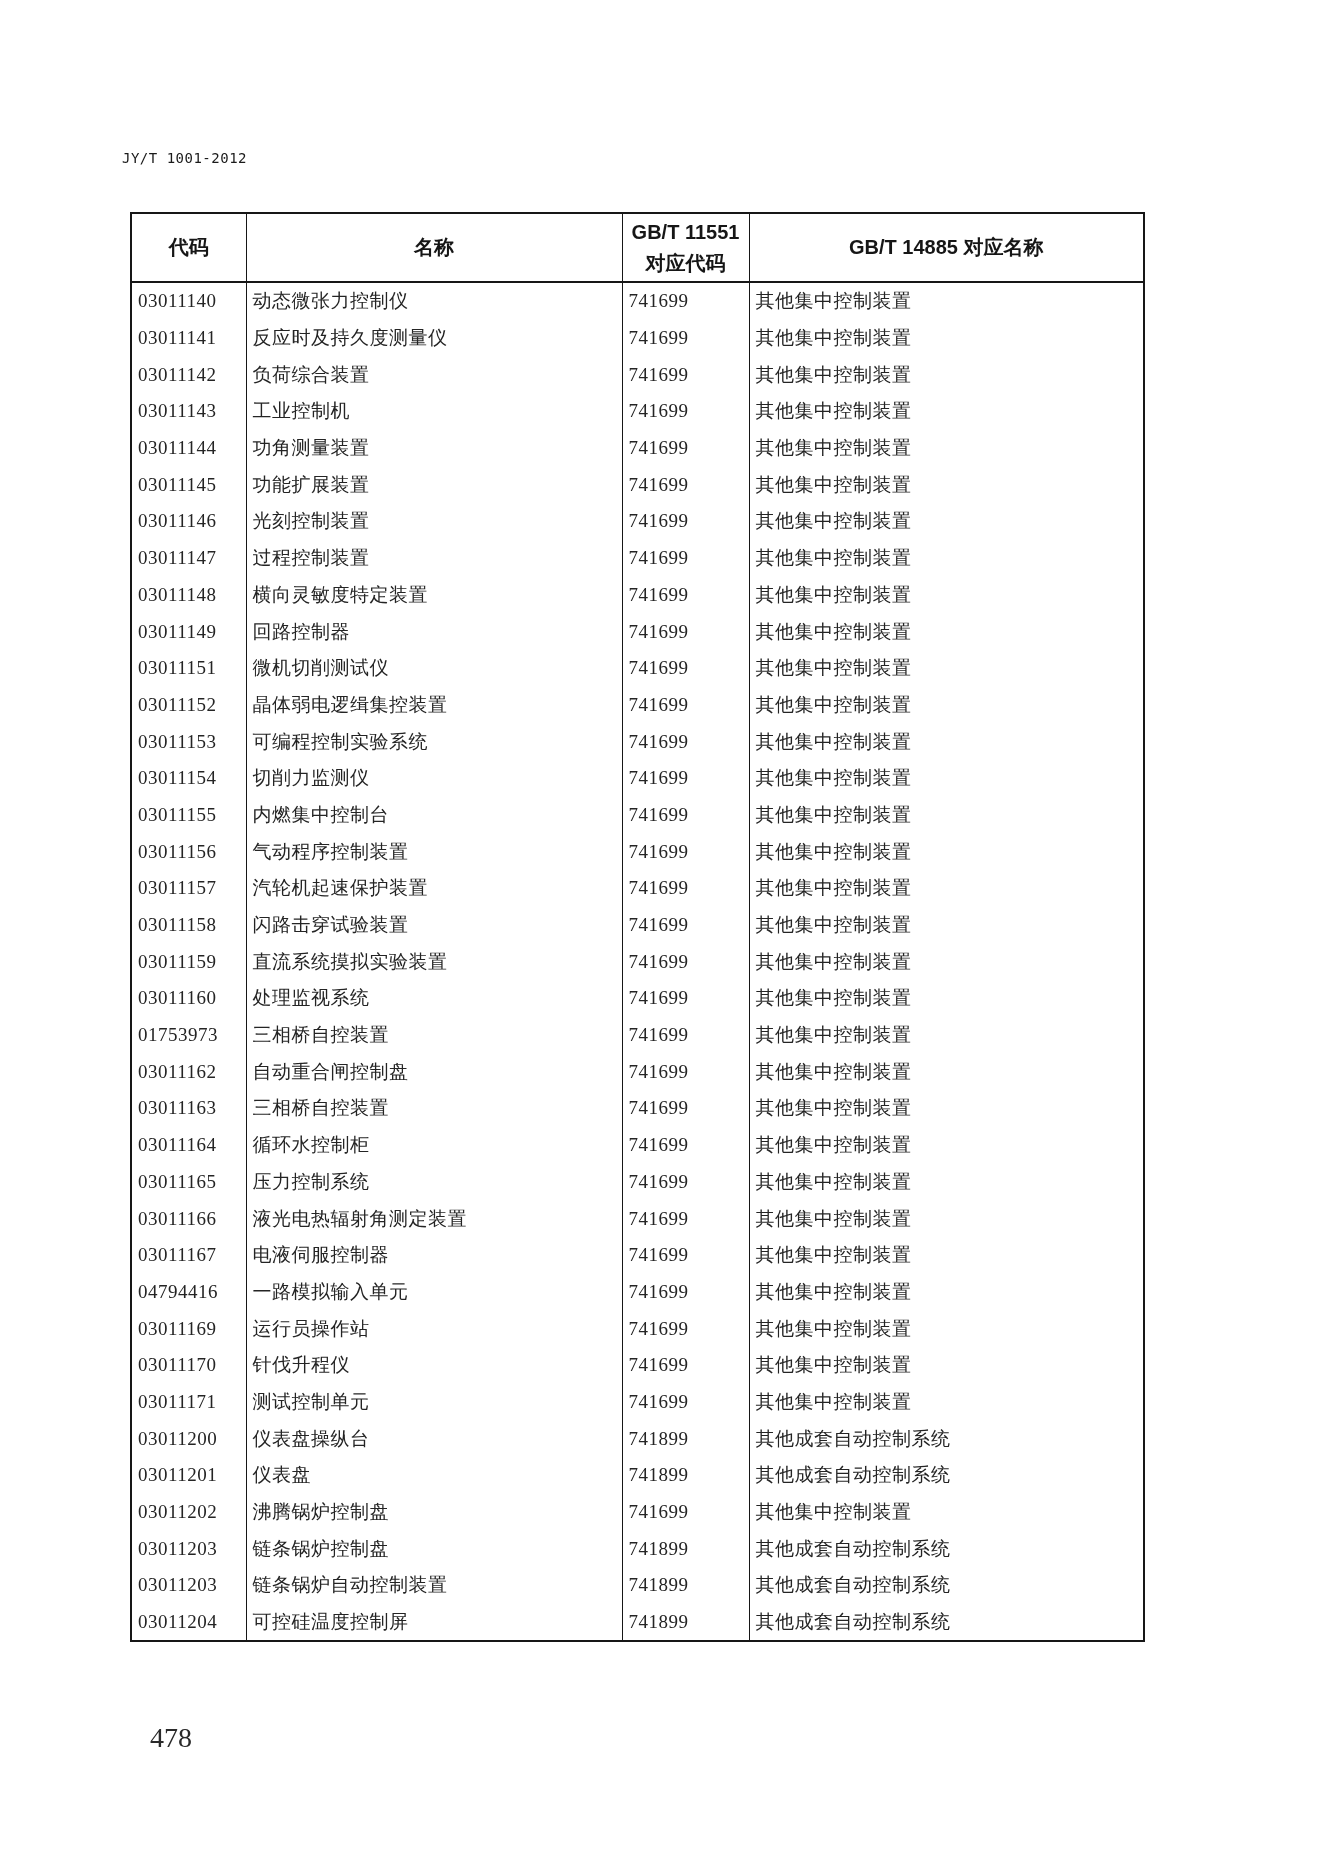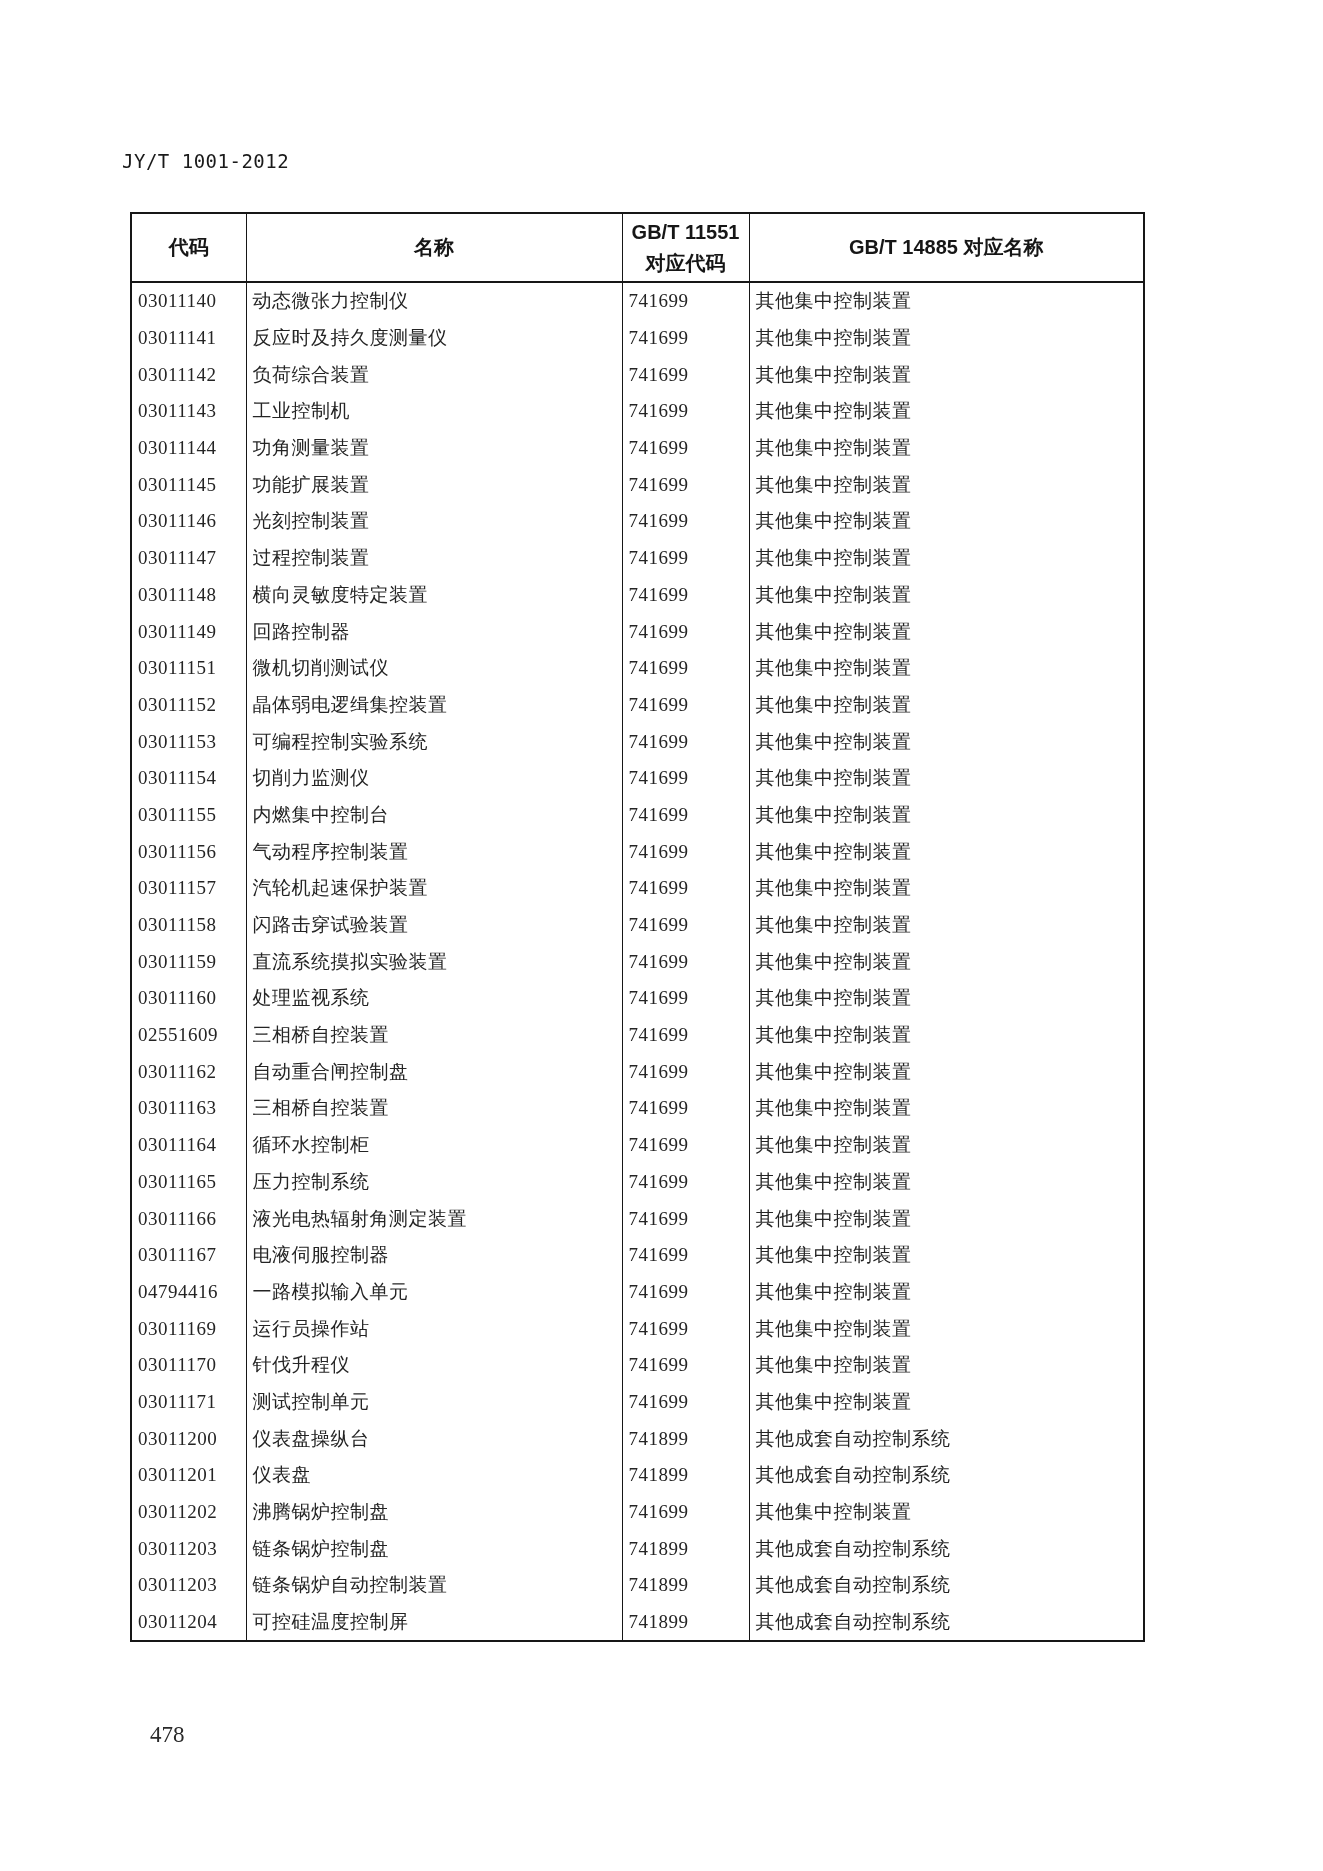--- a/index.html
+++ b/index.html
@@ -14,21 +14,21 @@
     background: #ffffff;
     overflow: hidden;
     font-family: "Liberation Serif", "DejaVu Serif", serif;
     color: #1d1d1d;
   }
   .std-number {
     position: absolute;
     left: 122px;
     top: 150px;
     font-family: "DejaVu Sans Mono", "Liberation Mono", monospace;
-    font-size: 19px;
+    font-size: 14px;
     letter-spacing: 0.5px;
     color: #1a1a1a;
     white-space: nowrap;
   }
   table.class-table {
     position: absolute;
     left: 123px;
     top: 212px;
     width: 1013px;
     border-collapse: collapse;
@@ -66,21 +66,21 @@
     color: #242424;
     letter-spacing: 0.5px;
   }
   table.class-table tbody td.num {
     font-family: "Liberation Serif", "DejaVu Serif", serif;
   }
   .page-number {
     position: absolute;
     left: 150px;
     top: 1722px;
-    font-size: 23px;
+    font-size: 28px;
     color: #2a2a2a;
   }
 </style>
 </head>
 <body>
 
 <div class="page">
 
   <div class="std-number">JY/T 1001-2012</div>
 
@@ -217,21 +217,21 @@
           <td class="num">741699</td>
           <td>其他集中控制装置</td>
         </tr>
         <tr>
           <td class="num">03011160</td>
           <td>处理监视系统</td>
           <td class="num">741699</td>
           <td>其他集中控制装置</td>
         </tr>
         <tr>
-          <td class="num">02551609</td>
+          <td class="num">01753973</td>
           <td>三相桥自控装置</td>
           <td class="num">741699</td>
           <td>其他集中控制装置</td>
         </tr>
         <tr>
           <td class="num">03011162</td>
           <td>自动重合闸控制盘</td>
           <td class="num">741699</td>
           <td>其他集中控制装置</td>
         </tr>

